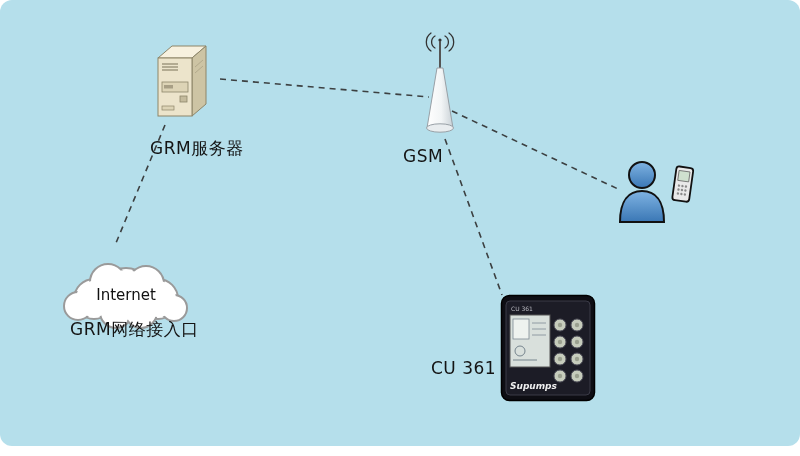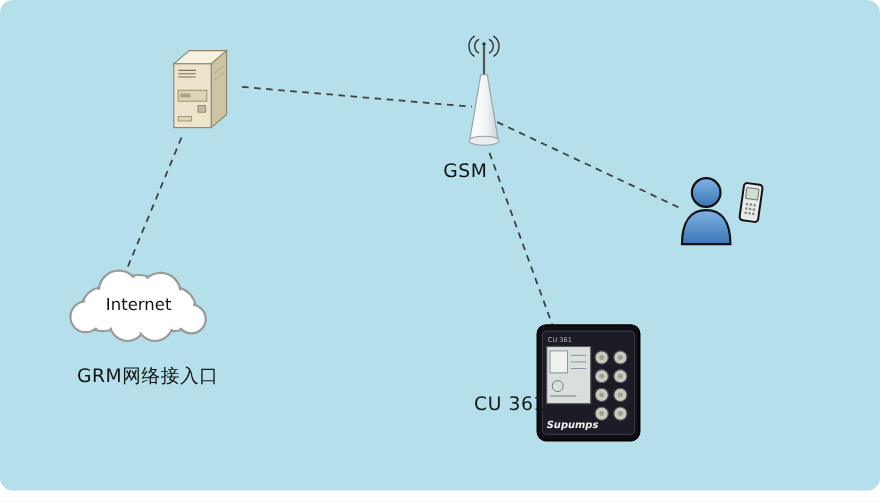--- a/index.html
+++ b/index.html
@@ -43,20 +43,21 @@
       <line x1="14" y1="31" x2="30" y2="31" stroke="#7a7258" stroke-width="1"></line>
       <line x1="14" y1="34" x2="30" y2="34" stroke="#7a7258" stroke-width="1"></line>
       <rect x="14" y="46" width="26" height="10" fill="#ddd4b6" stroke="#8d8569" stroke-width="0.8"></rect>
       <rect x="16" y="49" width="9" height="3.5" fill="#a89f85"></rect>
       <rect x="32" y="60" width="7" height="6" fill="#c4bb9d" stroke="#8d8569" stroke-width="0.8"></rect>
       <rect x="14" y="70" width="12" height="4" fill="#ddd4b6" stroke="#8d8569" stroke-width="0.7"></rect>
       <line x1="47" y1="31" x2="55" y2="24" stroke="#b3aa8c" stroke-width="1"></line>
       <line x1="47" y1="37" x2="55" y2="30" stroke="#b3aa8c" stroke-width="1"></line>
     </svg>
   </div>
+  <div class="lbl" style="left:150px;top:137px;">GRM服务器</div>
 
   <div class="node" style="left:410px;top:28px;">
     <svg width="60" height="115" viewBox="0 0 60 115">
       <defs>
         <linearGradient id="cgrad" x1="0" y1="0" x2="1" y2="0">
           <stop offset="0" stop-color="#ffffff"></stop>
           <stop offset="0.55" stop-color="#f2f5f6"></stop>
           <stop offset="1" stop-color="#c9d1d6"></stop>
         </linearGradient>
       </defs>
@@ -95,21 +96,21 @@
           <circle cx="67" cy="36" r="1.2"></circle>
             <circle cx="70.5" cy="36" r="1.2"></circle>
             <circle cx="74" cy="36" r="1.2"></circle>
         </g>
       </g>
       <circle cx="30" cy="17" r="13" fill="url(#pgrad)" stroke="#111" stroke-width="2"></circle>
       <path d="M8,64 C8,42 17,33 30,33 C43,33 52,42 52,64 Z" fill="url(#pgrad)" stroke="#111" stroke-width="2"></path>
     </svg>
   </div>
 
-  <div class="node" style="left:56px;top:236px;">
+  <div class="node" style="left:56px;top:254px;">
     <svg width="140" height="80" viewBox="0 0 140 80">
       <g fill="#ffffff" stroke="#9a9a9a" stroke-width="2">
         <circle cx="70" cy="40" r="26"></circle>
         <circle cx="38" cy="45" r="20"></circle>
         <circle cx="22" cy="52" r="14"></circle>
         <circle cx="102" cy="45" r="20"></circle>
         <circle cx="118" cy="54" r="13"></circle>
         <circle cx="52" cy="28" r="18"></circle>
         <circle cx="90" cy="30" r="18"></circle>
         <circle cx="60" cy="58" r="16"></circle>
@@ -122,23 +123,23 @@
         <circle cx="102" cy="45" r="18"></circle>
         <circle cx="118" cy="54" r="11"></circle>
         <circle cx="52" cy="28" r="16"></circle>
         <circle cx="90" cy="30" r="16"></circle>
         <circle cx="60" cy="58" r="14"></circle>
         <circle cx="85" cy="58" r="14"></circle>
       </g>
       <text x="70" y="46" text-anchor="middle" font-size="15" fill="#111">Internet</text>
     </svg>
   </div>
-  <div class="lbl" style="left:70px;top:330px;">GRM网络接入口</div>
+  <div class="lbl" style="left:70px;top:318px;">GRM网络接入口</div>
 
-  <div class="node" style="left:487px;top:294px;">
+  <div class="node" style="left:500px;top:294px;">
     <svg width="96" height="108" viewBox="0 0 96 108">
       <rect x="1.5" y="1.5" width="93" height="105" rx="8" fill="#0e0e14" stroke="#000" stroke-width="1.5"></rect>
       <rect x="6" y="7" width="84" height="94" rx="4" fill="#1c1c26" stroke="#3a3a46" stroke-width="1"></rect>
       <text x="11" y="17" font-size="6" fill="#b9b9c0">CU 361</text>
       <g>
         <rect x="10" y="21" width="40" height="52" fill="#d9e0dc" stroke="#555" stroke-width="1"></rect>
         <rect x="13" y="25" width="16" height="20" fill="#eef2ef" stroke="#7d8a94" stroke-width="0.8"></rect>
         <line x1="32" y1="29" x2="46" y2="29" stroke="#7d8a94" stroke-width="0.8"></line>
         <line x1="32" y1="35" x2="46" y2="35" stroke="#7d8a94" stroke-width="0.8"></line>
         <line x1="32" y1="41" x2="46" y2="41" stroke="#7d8a94" stroke-width="0.8"></line>

